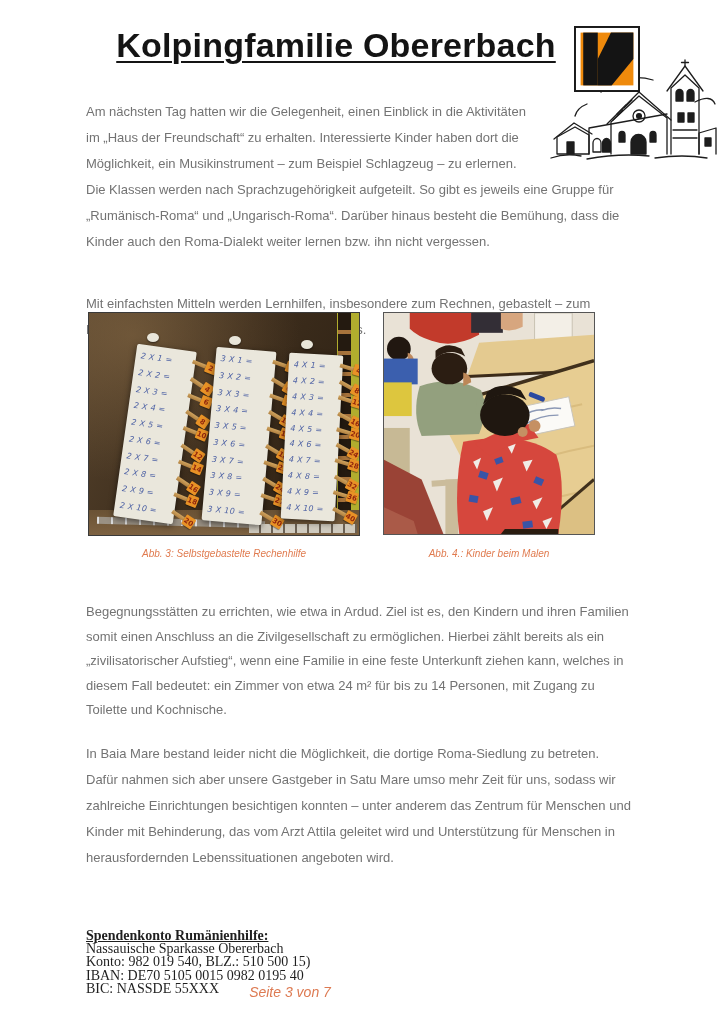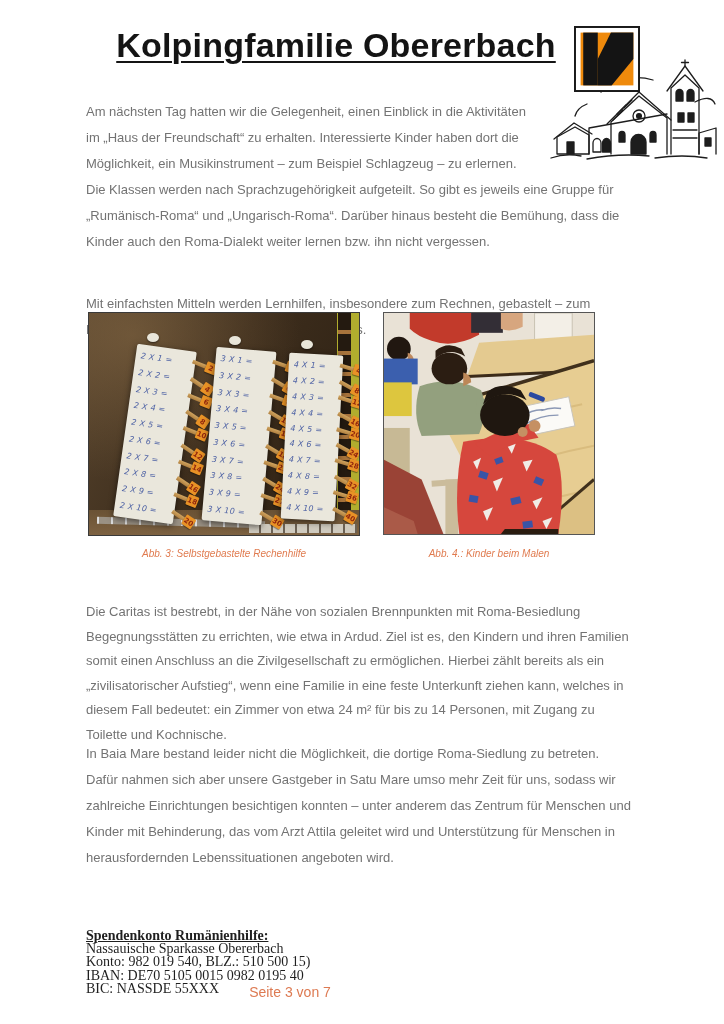--- a/index.html
+++ b/index.html
@@ -68,21 +68,21 @@
   .tag  { position:absolute; right:-8px; top:-4px; width:11px; height:11px;
           background:#e89226; color:#93270e; font-size:7px; font-weight:bold; font-style:normal;
           display:flex; align-items:center; justify-content:center; border-radius:1px;
           box-shadow:0 1px 1px rgba(0,0,0,.4); font-family:"DejaVu Sans",sans-serif; }
 
   
   .footer { position:absolute; left:86px; top:929px; font-family:"Liberation Serif",serif;
             font-size:14px; line-height:13.2px; color:#1f1f1f; }
   .footer-heading { font-weight:bold; text-decoration:underline; }
   .seite { position:absolute; left:0; top:984px; width:580px; text-align:center;
-           color:#DD7A52; font-size:14px; }
+           color:#DD7A52; font-size:14px;font-style:italic; }
 </style>
 </head>
 <body>
 
 <div class="page">
 
   <div class="title">Kolpingfamilie Obererbach</div>
 
   <div class="logo-wrap">
     <svg class="church" viewBox="0 0 174 106" fill="none" stroke="#1d1d1d" stroke-width="1.3" stroke-linecap="round" stroke-linejoin="round">
@@ -396,21 +396,20 @@
         <rect x="140" y="210" width="10" height="7" transform="rotate(-8 145 213)"></rect>
       </g>
       <polygon points="118,223 176,223 176,218 122,218" fill="#2a1c10"></polygon>
     </svg>
   </div>
 
   <div class="caption" id="cap3">Abb. 3: Selbstgebastelte Rechenhilfe</div>
   <div class="caption" id="cap4">Abb. 4.: Kinder beim Malen</div>
 
   <div class="para" id="p3">
-      <div class="pline" style="word-spacing: 0px;">Die Caritas ist bestrebt, in der Nähe von sozialen Brennpunkten mit Roma-Besiedlung</div>
       <div class="pline" style="word-spacing: 0px;">Begegnungsstätten zu errichten, wie etwa in Ardud. Ziel ist es, den Kindern und ihren Familien</div>
       <div class="pline" style="word-spacing: 0px;">somit einen Anschluss an die Zivilgesellschaft zu ermöglichen. Hierbei zählt bereits als ein</div>
       <div class="pline" style="word-spacing: 0px;">„zivilisatorischer Aufstieg“, wenn eine Familie in eine feste Unterkunft ziehen kann, welches in</div>
       <div class="pline" style="word-spacing: 0px;">diesem Fall bedeutet: ein Zimmer von etwa 24 m² für bis zu 14 Personen, mit Zugang zu</div>
       <div class="pline">Toilette und Kochnische.</div>
     </div>
   <div class="para" id="p4">
       <div class="pline" style="word-spacing: 0px;">In Baia Mare bestand leider nicht die Möglichkeit, die dortige Roma-Siedlung zu betreten.</div>
       <div class="pline" style="word-spacing: 0px;">Dafür nahmen sich aber unsere Gastgeber in Satu Mare umso mehr Zeit für uns, sodass wir</div>
       <div class="pline" style="word-spacing: 0px;">zahlreiche Einrichtungen besichtigen konnten – unter anderem das Zentrum für Menschen und</div>

